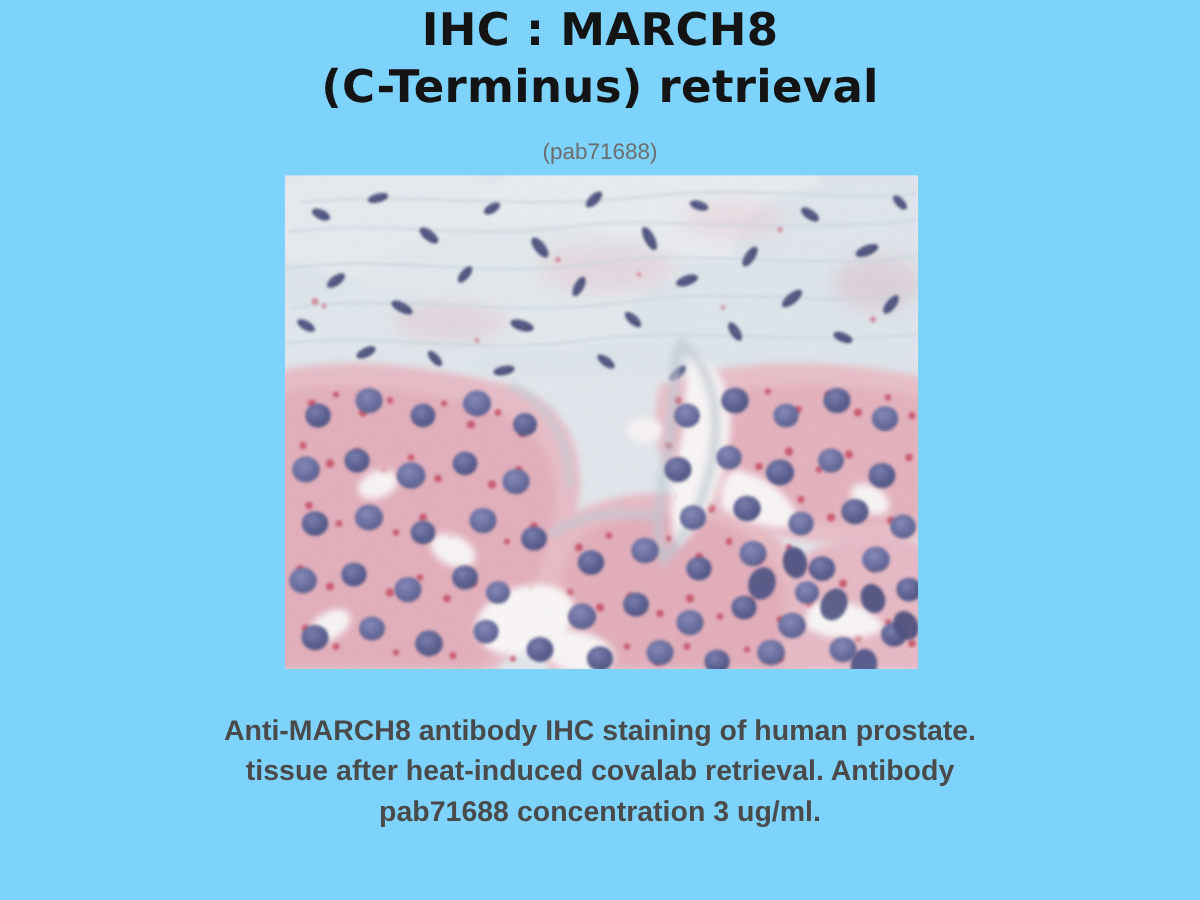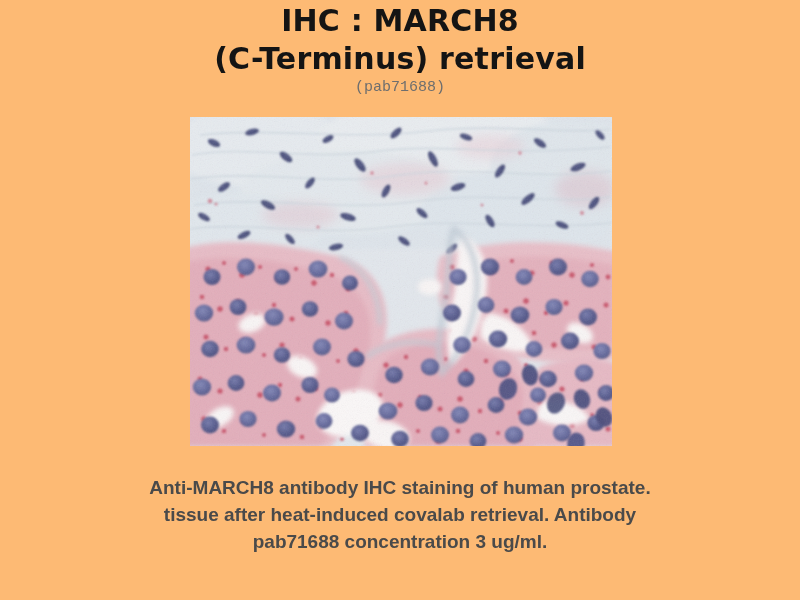--- a/index.html
+++ b/index.html
@@ -12,46 +12,46 @@
     height: 600px;
     font-family: "Liberation Sans", sans-serif;
     overflow: hidden;
     position: relative;
   }
 
   .page {
     position: relative;
     width: 800px;
     height: 600px;
-    background: #fdba74;
+    background: #7dd3fc;
   }
 
   
   .title-block {
     position: absolute;
     left: 0;
     top: 2px;
     width: 800px;
     text-align: center;
   }
   .title-line {
     font-family: "DejaVu Sans", sans-serif;
     font-weight: bold;
     font-size: 30px;
     line-height: 38px;
     color: #141414;
     letter-spacing: 0.2px;
   }
   .subtitle-line {
-    font-family: Liberation Mono, monospace;
+    font-family: Liberation Sans, sans-serif;
     font-weight: normal;
     font-size: 15px;
     line-height: 20px;
     color: #6e6e6e;
-    margin-top: 0;
+    margin-top: 14px;
     text-align: center;
   }
 
   
   .micro-wrap {
     position: absolute;
     left: 190px;
     top: 117px;
     width: 422px;
     height: 329px;

